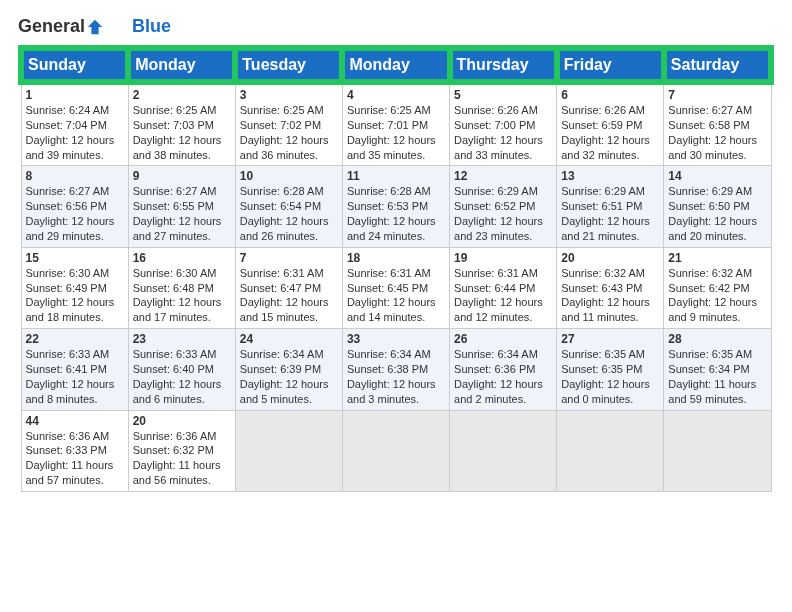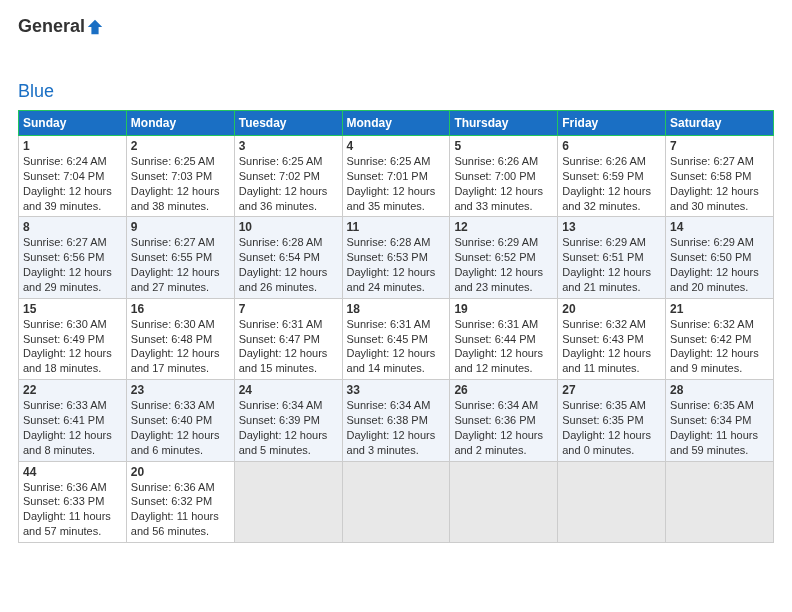--- a/index.html
+++ b/index.html
@@ -15,37 +15,37 @@
       padding: 16px 18px 10px 18px;
     }
     .header-row {
       display: flex;
       align-items: flex-start;
       justify-content: space-between;
       margin-bottom: 8px;
     }
     .logo {
       display: flex;
-      flex-direction: column;
+      flex-direction: row;
       align-items: flex-start;
-      gap: 44px;
     }
     .logo-text {
       display: flex;
       align-items: center;
     }
     .logo-general {
       font-size: 18px;
       font-weight: bold;
       color: #333;
     }
     .logo-blue {
       font-size: 18px;
-      font-weight: normal;
+      font-weight: bold;
       color: #1a6fc4;
+      margin-left: 28px;
     }
     .logo-icon {
       width: 18px;
       height: 18px;
       margin-left: 1px;
     }
     .title-block {
       text-align: right;
     }
     .month-title {
@@ -60,25 +60,25 @@
       margin-top: 2px;
     }
     .calendar {
       width: 100%;
       border-collapse: collapse;
       table-layout: fixed;
     }
     .calendar th {
       background-color: #1a6fc4;
       color: #fff;
-      font-size: 12px;
+      font-size: 16px;
       font-weight: bold;
       padding: 5px 4px;
       text-align: left;
-      border: 1px solid #22c55e;
+      border: 6px solid #22c55e;
     }
     .calendar td {
       vertical-align: top;
       border: 1px solid #ccc;
       padding: 3px 4px;
       font-size: 9.5px;
       color: #333;
       height: 80px;
       background: #fff;
     }

